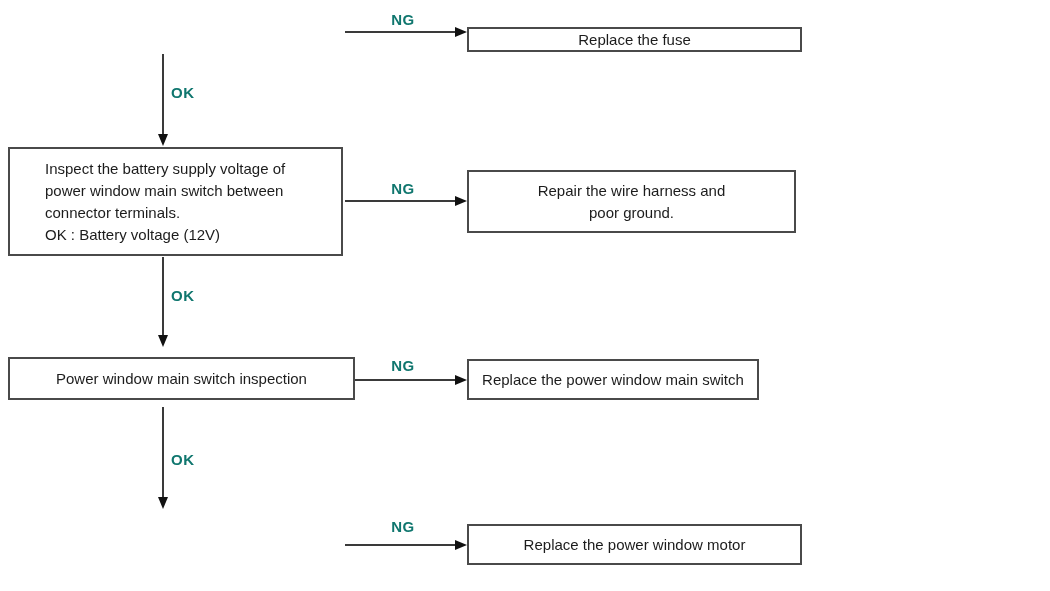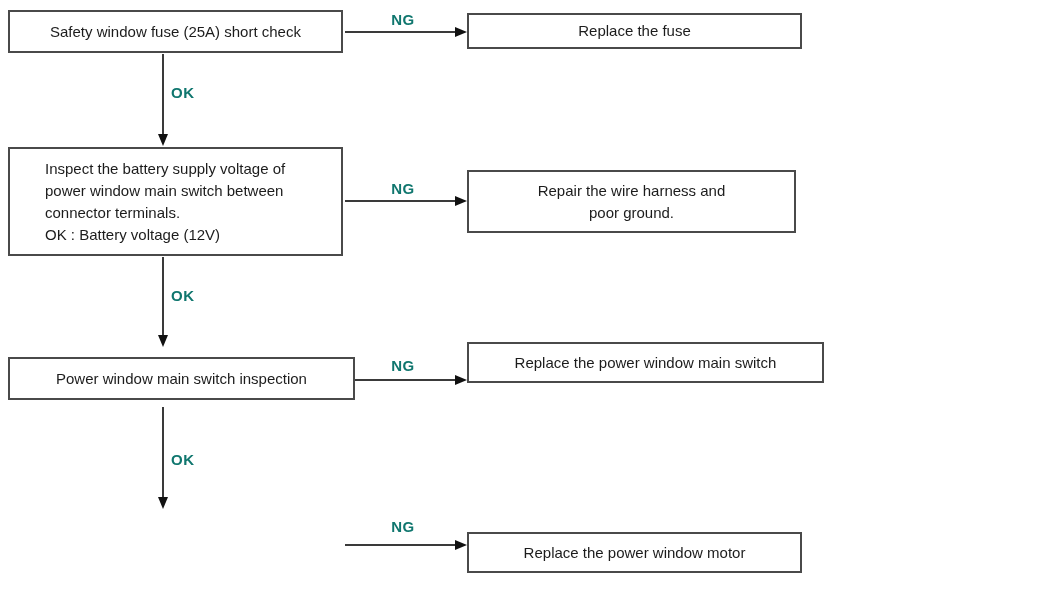--- a/index.html
+++ b/index.html
@@ -70,35 +70,34 @@
     <line x1="345" y1="32" x2="455" y2="32" stroke="#3a3a3a" stroke-width="2" marker-end="url(#ah)"></line>
     <line x1="345" y1="201" x2="455" y2="201" stroke="#3a3a3a" stroke-width="2" marker-end="url(#ah)"></line>
     <line x1="345" y1="380" x2="455" y2="380" stroke="#3a3a3a" stroke-width="2" marker-end="url(#ah)"></line>
     <line x1="345" y1="545" x2="455" y2="545" stroke="#3a3a3a" stroke-width="2" marker-end="url(#ah)"></line>
 
     <line x1="163" y1="54" x2="163" y2="134" stroke="#3a3a3a" stroke-width="2" marker-end="url(#ah)"></line>
     <line x1="163" y1="257" x2="163" y2="335" stroke="#3a3a3a" stroke-width="2" marker-end="url(#ah)"></line>
     <line x1="163" y1="407" x2="163" y2="497" stroke="#3a3a3a" stroke-width="2" marker-end="url(#ah)"></line>
   </svg>
 
-  <div class="box" style="left:8px; top:10px; width:335px; height:43px;">Safety window fuse (25A) short check</div>
   <div class="lbl ng" style="left:383px; top:11px;">NG</div>
-  <div class="box" style="left:467px; top:13px; width:335px; height:36px;">Replace the fuse</div>
+  <div class="box" style="left:467px; top:27px; width:335px; height:25px;">Replace the fuse</div>
   <div class="lbl ok" style="left:171px; top:84px;">OK</div>
 
   <div class="box align-left" style="left:8px; top:147px; width:335px; height:109px;">Inspect the battery supply voltage of
 power window main switch between
 connector terminals.
 OK : Battery voltage (12V)</div>
   <div class="lbl ng" style="left:383px; top:180px;">NG</div>
   <div class="box" style="left:467px; top:170px; width:329px; height:63px;">Repair the wire harness and
 poor ground.</div>
   <div class="lbl ok" style="left:171px; top:287px;">OK</div>
 
   <div class="box" style="left:8px; top:357px; width:347px; height:43px;">Power window main switch inspection</div>
   <div class="lbl ng" style="left:383px; top:357px;">NG</div>
-  <div class="box" style="left:467px; top:342px; width:357px; height:41px;">Replace the power window main switch</div>
+  <div class="box" style="left:467px; top:359px; width:292px; height:41px;">Replace the power window main switch</div>
   <div class="lbl ok" style="left:171px; top:451px;">OK</div>
 
   <div class="lbl ng" style="left:383px; top:518px;">NG</div>
-  <div class="box" style="left:467px; top:524px; width:335px; height:41px;margin-top:8px;">Replace the power window motor</div>
+  <div class="box" style="left:467px; top:524px; width:335px; height:41px;">Replace the power window motor</div>
 
 </div>
 
 </body></html>

